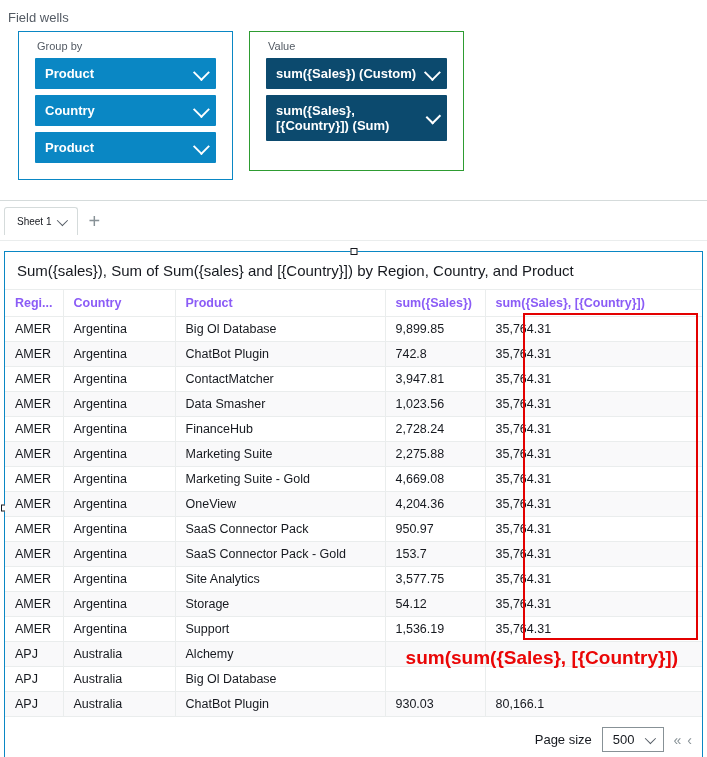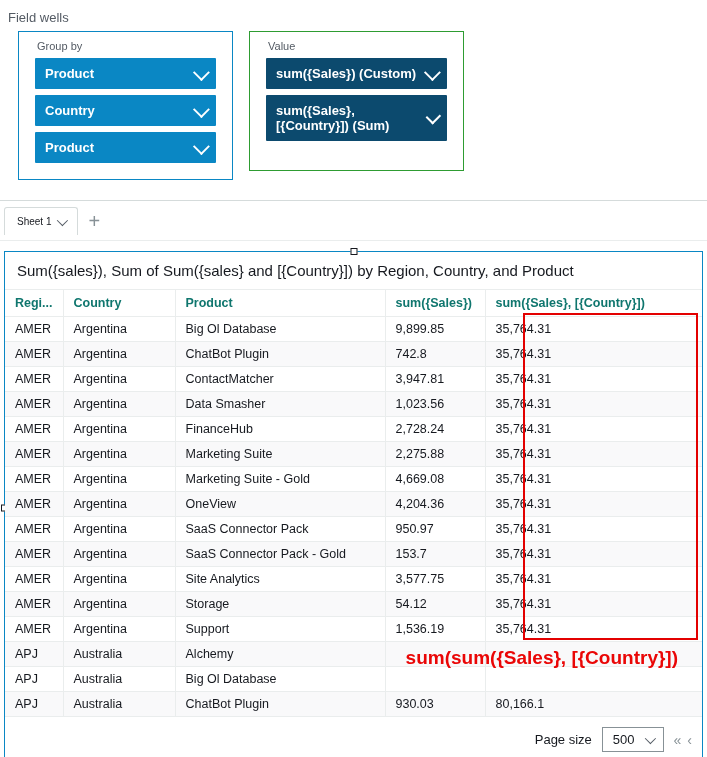--- a/index.html
+++ b/index.html
@@ -113,21 +113,21 @@
     border-collapse: collapse;
     font-size: 12.5px;
   }
   th {
     text-align: left;
     font-weight: 700;
     padding: 6px 10px;
     border-top: 1px solid #eaeded;
     border-bottom: 1px solid #eaeded;
     background: #fff;
-    color: #0f766e;
+    color: #8b5cf6;
     white-space: nowrap;
     border-left: 1px solid #eaeded;
   }
   th:first-child { border-left: none; }
   th.num, td.num { text-align: left; }
   td {
     padding: 5px 10px;
     border-bottom: 1px solid #eaeded;
     border-left: 1px solid #eaeded;
     background: #fff;

